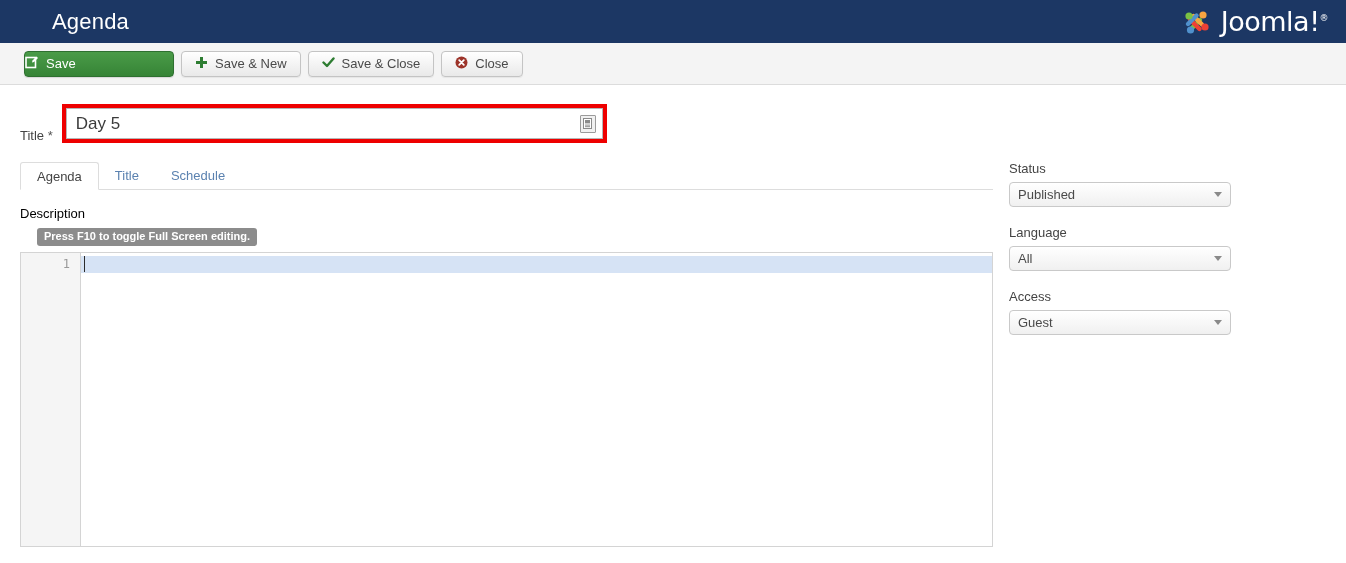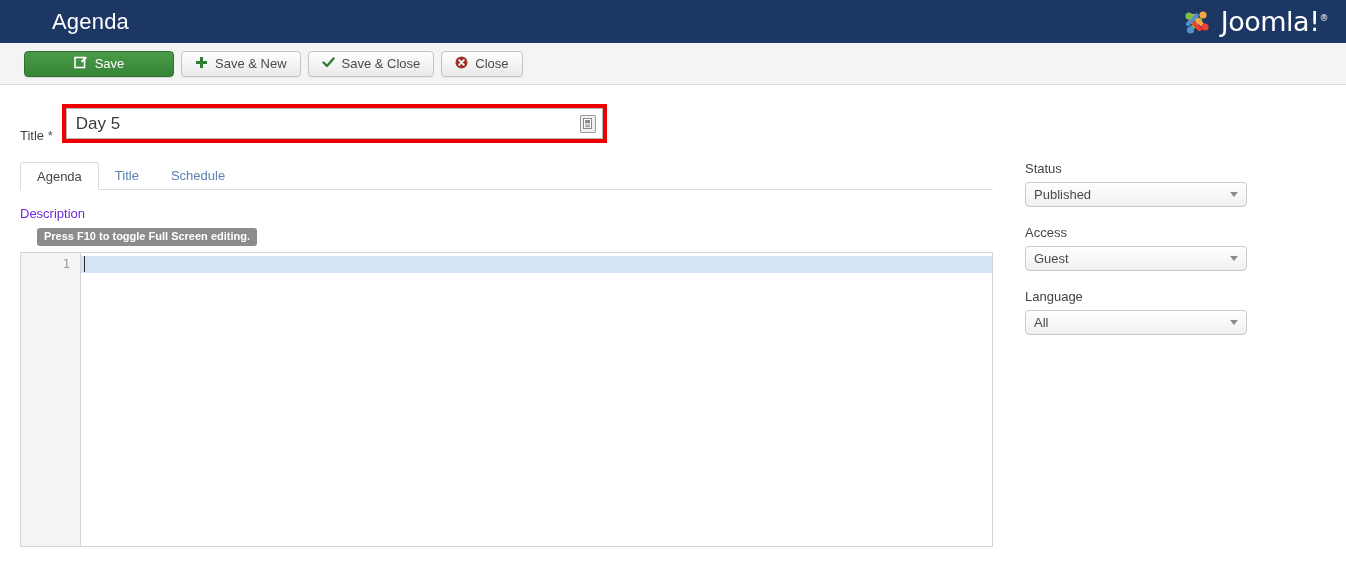--- a/index.html
+++ b/index.html
@@ -69,21 +69,20 @@
     align-items: center;
     padding-left: 24px;
     gap: 7px;
     box-sizing: border-box;
   }
   .btn {
     height: 26px;
     border-radius: 4px;
     display: inline-flex;
     align-items: center;
-    justify-content: center;
     gap: 7px;
     padding: 0 13px;
     font-size: 13px;
     box-sizing: border-box;
     cursor: pointer;
     user-select: none;
     white-space: nowrap;
   }
   .btn-default {
     background: linear-gradient(to bottom, #ffffff 0%, #e9e9e9 100%);
@@ -161,21 +160,21 @@
   }
 
   
   .content {
     display: flex;
     align-items: flex-start;
     padding-left: 20px;
     margin-top: 18px;
   }
   .main-col { width: 973px; flex: 0 0 auto; }
-  .side-col { width: 222px; margin-left: 32px; flex: 0 0 auto; }
+  .side-col { width: 222px; margin-left: 16px; flex: 0 0 auto; }
 
   
   .tabs {
     display: flex;
     align-items: flex-end;
     border-bottom: 1px solid #dddddd;
     height: 29px;
     box-sizing: border-box;
   }
   .tab {
@@ -193,21 +192,21 @@
     color: #444444;
     background: #ffffff;
     border: 1px solid #dddddd;
     border-bottom-color: #ffffff;
     border-radius: 3px 3px 0 0;
   }
 
   
   .desc-label {
     font-size: 13px;
-    color: #6d28d9;
+    color: #000000;
     margin-top: 16px;
   }
   .f10-tip {
     display: inline-block;
     margin-top: 7px;
     background: #8c8c8c;
     color: #ffffff;
     font-size: 11px;
     font-weight: bold;
     padding: 3px 7px 4px;
@@ -414,29 +413,29 @@
 
     <div class="side-field">
       <div class="side-label">Status</div>
       <div class="select">
         <span>Published</span>
         <span class="caret-down"></span>
       </div>
     </div>
 
     <div class="side-field">
+      <div class="side-label">Language</div>
+      <div class="select">
+        <span>All</span>
+        <span class="caret-down"></span>
+      </div>
+    </div>
+
+    <div class="side-field">
       <div class="side-label">Access</div>
       <div class="select">
         <span>Guest</span>
         <span class="caret-down"></span>
       </div>
     </div>
 
-    <div class="side-field">
-      <div class="side-label">Language</div>
-      <div class="select">
-        <span>All</span>
-        <span class="caret-down"></span>
-      </div>
-    </div>
-
   </div>
 </div>
 
 </body></html>

